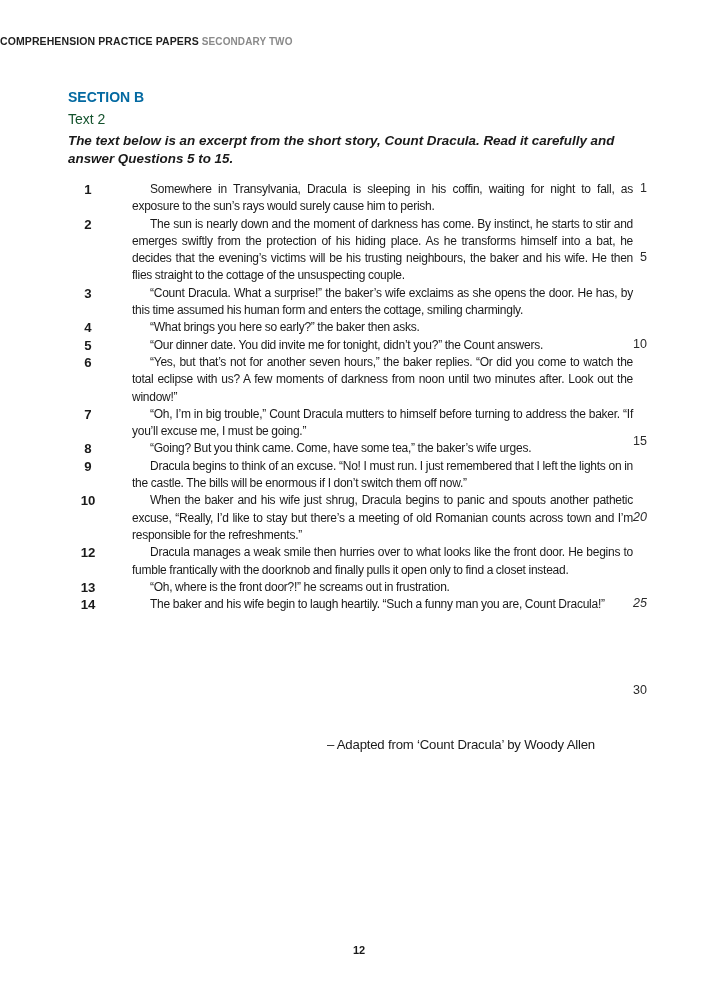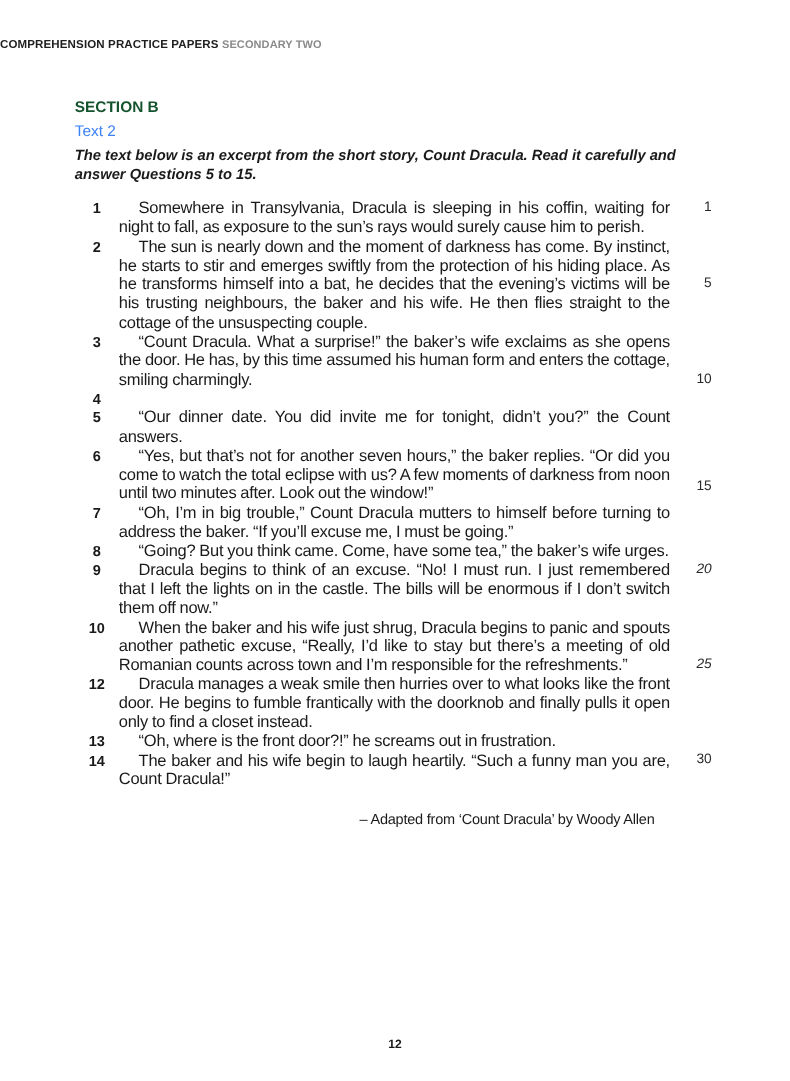--- a/index.html
+++ b/index.html
@@ -2,30 +2,30 @@
 <html><head>
 <meta charset="utf-8">
 <style>
   html, body { margin: 0; padding: 0; background: #ffffff; }
   body { width: 718px; height: 983px; position: relative; overflow: hidden;
          font-family: "Liberation Sans", sans-serif; color: #1a1a1a; }
   .header { position: absolute; top: 35px; left: 0; width: 718px; text-align: left;
             font-size: 10.5px; font-weight: bold; letter-spacing: 0.1px; }
   .header .main { color: #1f1f1f; }
   .header .sub { color: #8a8a8a; font-weight: bold; font-size: 10px; }
-  .section-title { position: absolute; left: 68px; top: 89px; font-size: 14px; font-weight: bold; color:#14532d; }
-  .text-label { position: absolute; left: 68px; top: 111px; font-size: 14px; color:#3b82f6; }
+  .section-title { position: absolute; left: 68px; top: 89px; font-size: 14px; font-weight: bold; color:#0369a1; }
+  .text-label { position: absolute; left: 68px; top: 111px; font-size: 14px; color:#14532d; }
   .instructions { position: absolute; left: 68px; top: 132px; width: 570px; font-size: 13.4px;
                   font-style: italic; font-weight: bold; line-height: 18px; color:#1a1a1a; }
   .passage { position: absolute; left: 68px; top: 181px; width: 580px; }
   .para { position: relative; display: flex; }
   .pnum { width: 40px; flex: 0 0 40px; text-align: center; font-weight: bold; font-size: 13.2px;
           line-height: 17.3px; padding-left: 0px; box-sizing: border-box; }
-  .ptext { width: 501px; font-size: 15px; line-height: 17.3px; text-align: justify;
-           letter-spacing: -0.25px; word-spacing: -0.3px; }
+  .ptext { width: 501px; font-size: 12px; line-height: 17.3px; text-align: justify;
+           letter-spacing: -0.25px; word-spacing: -0.3px; margin-left: 24px; }
   .ptext .indent { display: inline-block; width: 18px; }
   .lineno { position: absolute; left: 555px; width: 24px; text-align: right; font-size: 12.5px; color: #2a2a2a; }
   .attribution { position: absolute; top: 737px; left: 287px; width: 308px; text-align: right; font-size: 13.2px; letter-spacing: -0.2px; }
   .page-number { position: absolute; top: 944px; left: 0; width: 718px; text-align: center; font-size: 11px; font-weight: bold; }
 </style>
 </head>
 <body>
 
 <div class="header">
   <span class="main">COMPREHENSION PRACTICE PAPERS</span>
@@ -44,20 +44,21 @@
   <div class="para">
     <div class="pnum">2</div>
     <div class="ptext"><span class="indent"></span><span>The sun is nearly down and the moment of darkness has come. By instinct, he starts to stir and emerges swiftly from the protection of his hiding place. As he transforms himself into a bat, he decides that the evening’s victims will be his trusting neighbours, the baker and his wife. He then flies straight to the cottage of the unsuspecting couple.</span></div>
   </div>
   <div class="para">
     <div class="pnum">3</div>
     <div class="ptext"><span class="indent"></span><span>“Count Dracula. What a surprise!” the baker’s wife exclaims as she opens the door. He has, by this time assumed his human form and enters the cottage, smiling charmingly.</span></div>
   </div>
   <div class="para">
     <div class="pnum">4</div>
+    <div class="ptext"><span class="indent"></span><span>“What brings you here so early?” the baker then asks.</span></div>
   </div>
   <div class="para">
     <div class="pnum">5</div>
     <div class="ptext"><span class="indent"></span><span>“Our dinner date. You did invite me for tonight, didn’t you?” the Count answers.</span></div>
   </div>
   <div class="para">
     <div class="pnum">6</div>
     <div class="ptext"><span class="indent"></span><span>“Yes, but that’s not for another seven hours,” the baker replies. “Or did you come to watch the total eclipse with us? A few moments of darkness from noon until two minutes after. Look out the window!”</span></div>
   </div>
   <div class="para">

